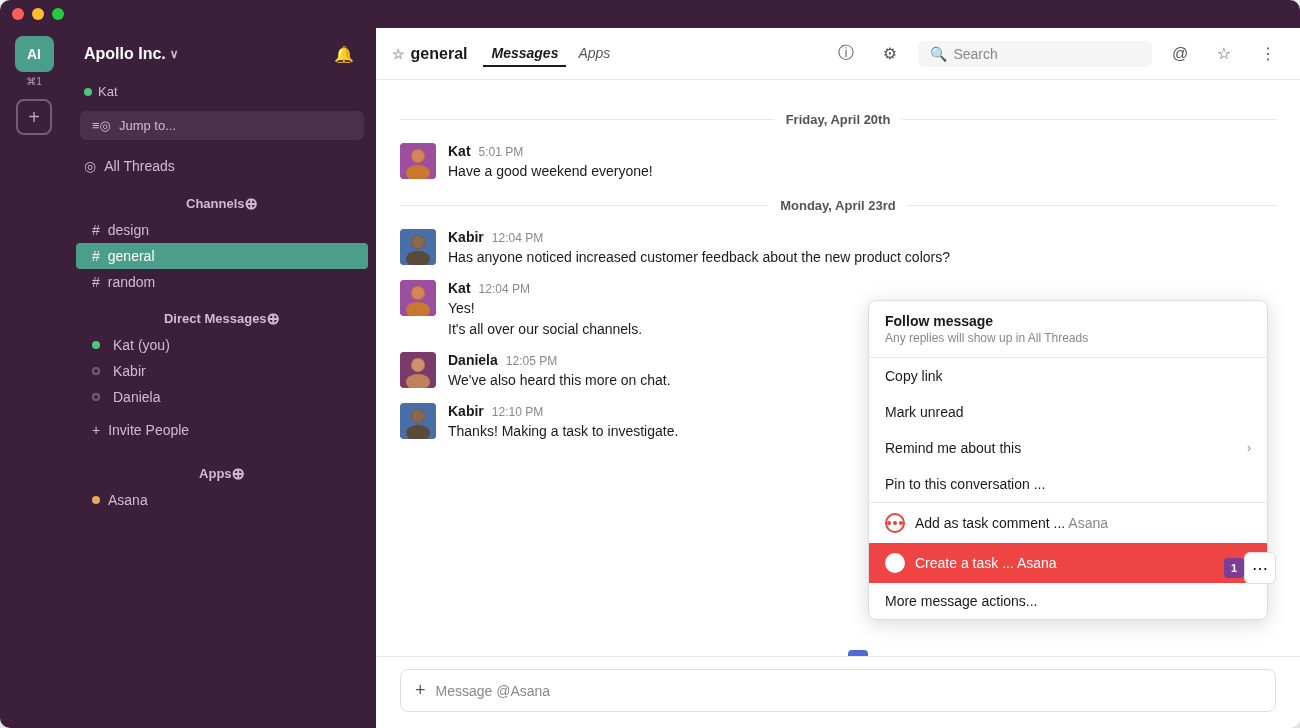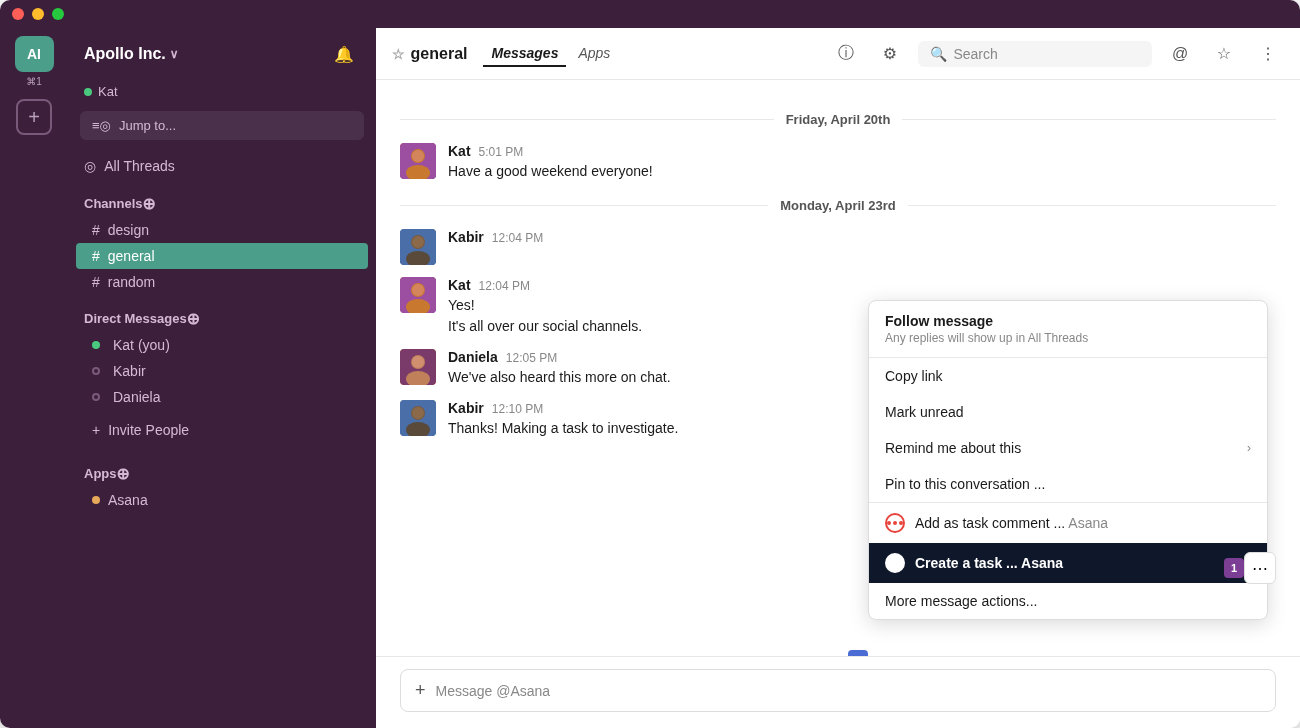--- a/index.html
+++ b/index.html
@@ -141,21 +141,21 @@
       align-items: center;
       gap: 8px;
       padding: 6px 16px;
       font-size: 14px;
       color: #d4b8d4;
       cursor: pointer;
     }
     .section-header {
       display: flex;
       align-items: center;
-      justify-content: flex-start;
+      justify-content: center;
       padding: 14px 16px 4px;
       font-size: 13px;
       font-weight: 600;
       color: #d4b8d4;
     }
     .channel-item {
       display: flex;
       align-items: center;
       gap: 8px;
       padding: 5px 16px;
@@ -392,23 +392,22 @@
     .ctx-item {
       padding: 10px 16px;
       font-size: 14px;
       color: #1a1a1a;
       cursor: pointer;
       display: flex;
       align-items: center;
       gap: 10px;
     }
     .ctx-item.highlighted {
-      background: #0f172a;
+      background: #ef4444;
       color: #fff;
-      font-weight: bold;
     }
     .ctx-follow {
       padding: 12px 16px;
       border-bottom: 1px solid #e8e8e8;
       cursor: pointer;
     }
     .ctx-follow-title {
       font-size: 14px;
       font-weight: 600;
       color: #1a1a1a;
@@ -611,20 +610,21 @@
               <circle cx="18" cy="13" r="7" fill="#7a5a3a"></circle>
               <ellipse cx="18" cy="30" rx="12" ry="8" fill="#5a4a3a"></ellipse>
               <circle cx="18" cy="13" r="6" fill="#8a6a4a"></circle>
             </svg>
           </div>
           <div class="msg-body">
             <div class="msg-meta">
               <span class="msg-author">Kabir</span>
               <span class="msg-time">12:04 PM</span>
             </div>
+            <div class="msg-text">Has anyone noticed increased customer feedback about the new product colors?</div>
           </div>
         </div>
 
         <div class="message-row">
           <div class="avatar avatar-kat">
             <svg width="36" height="36" viewBox="0 0 36 36" xmlns="http://www.w3.org/2000/svg">
               <rect width="36" height="36" fill="#9c4fa0" rx="4"></rect>
               <circle cx="18" cy="13" r="7" fill="#c97830"></circle>
               <ellipse cx="18" cy="30" rx="12" ry="8" fill="#c97830"></ellipse>
               <circle cx="18" cy="13" r="6" fill="#d4855c"></circle>

